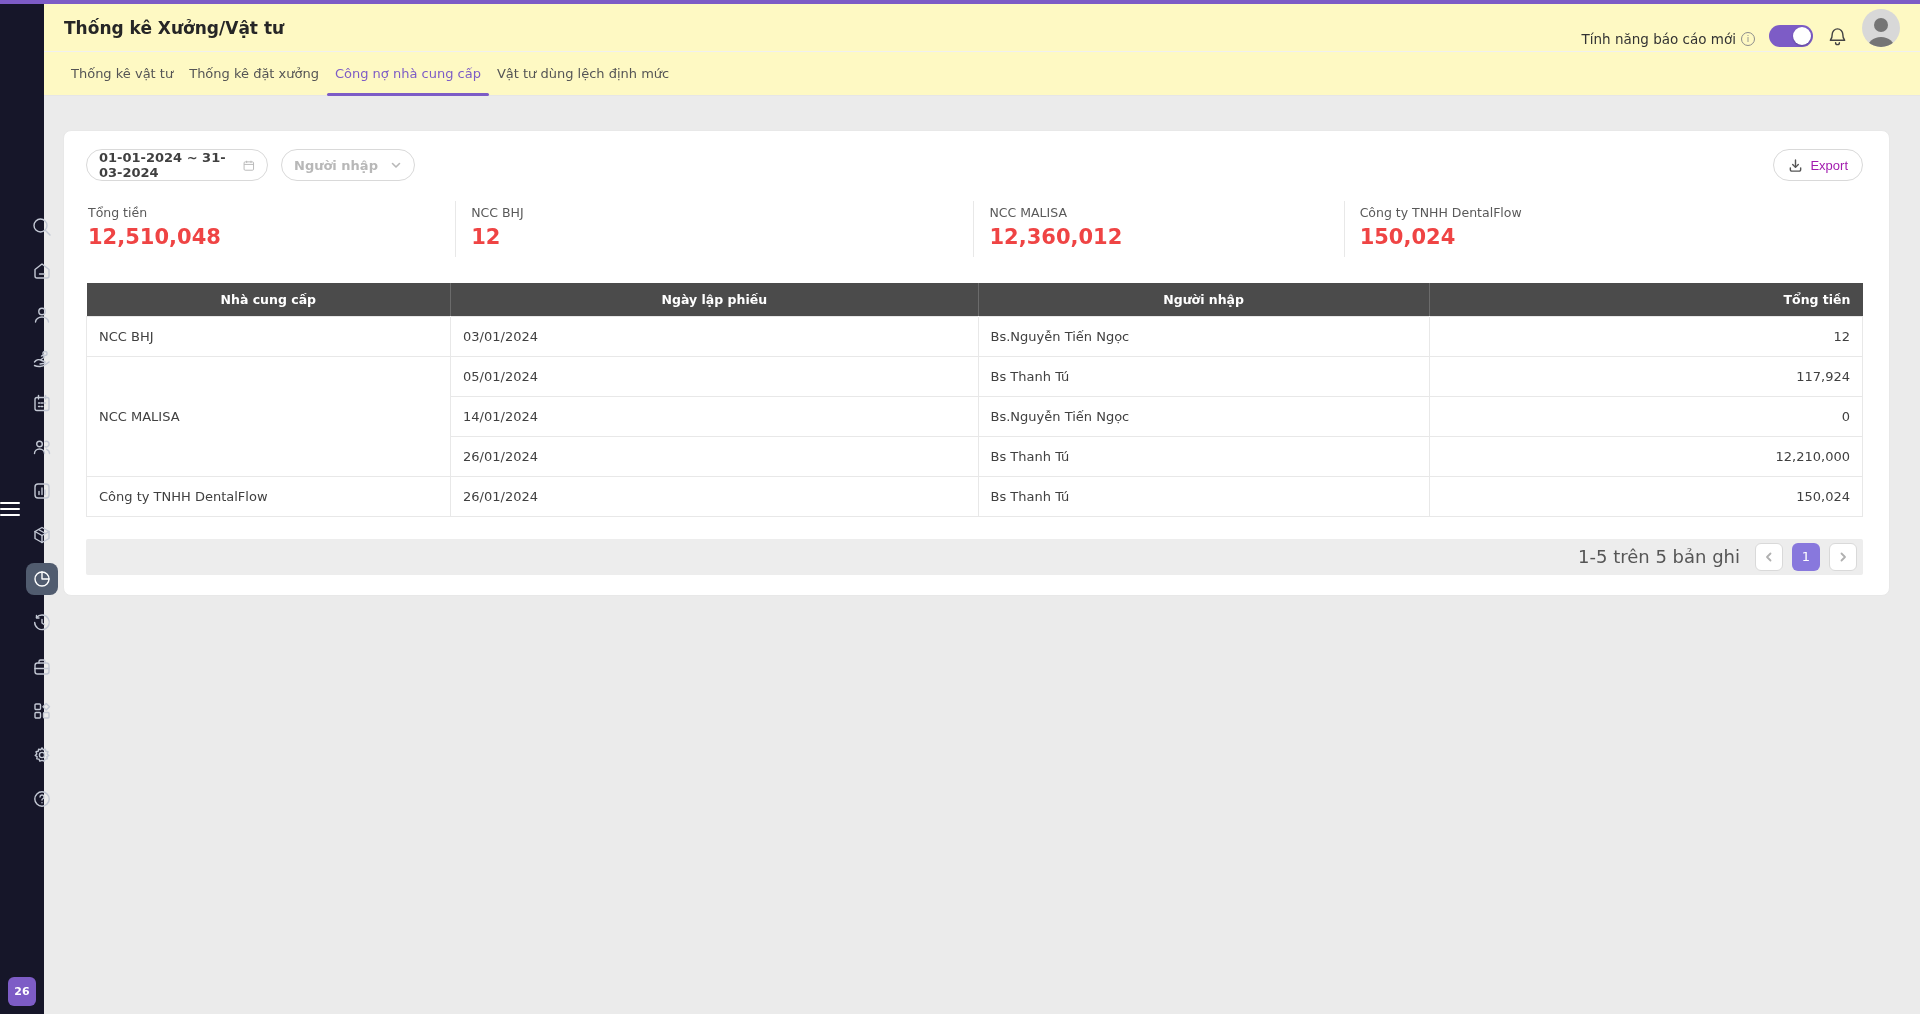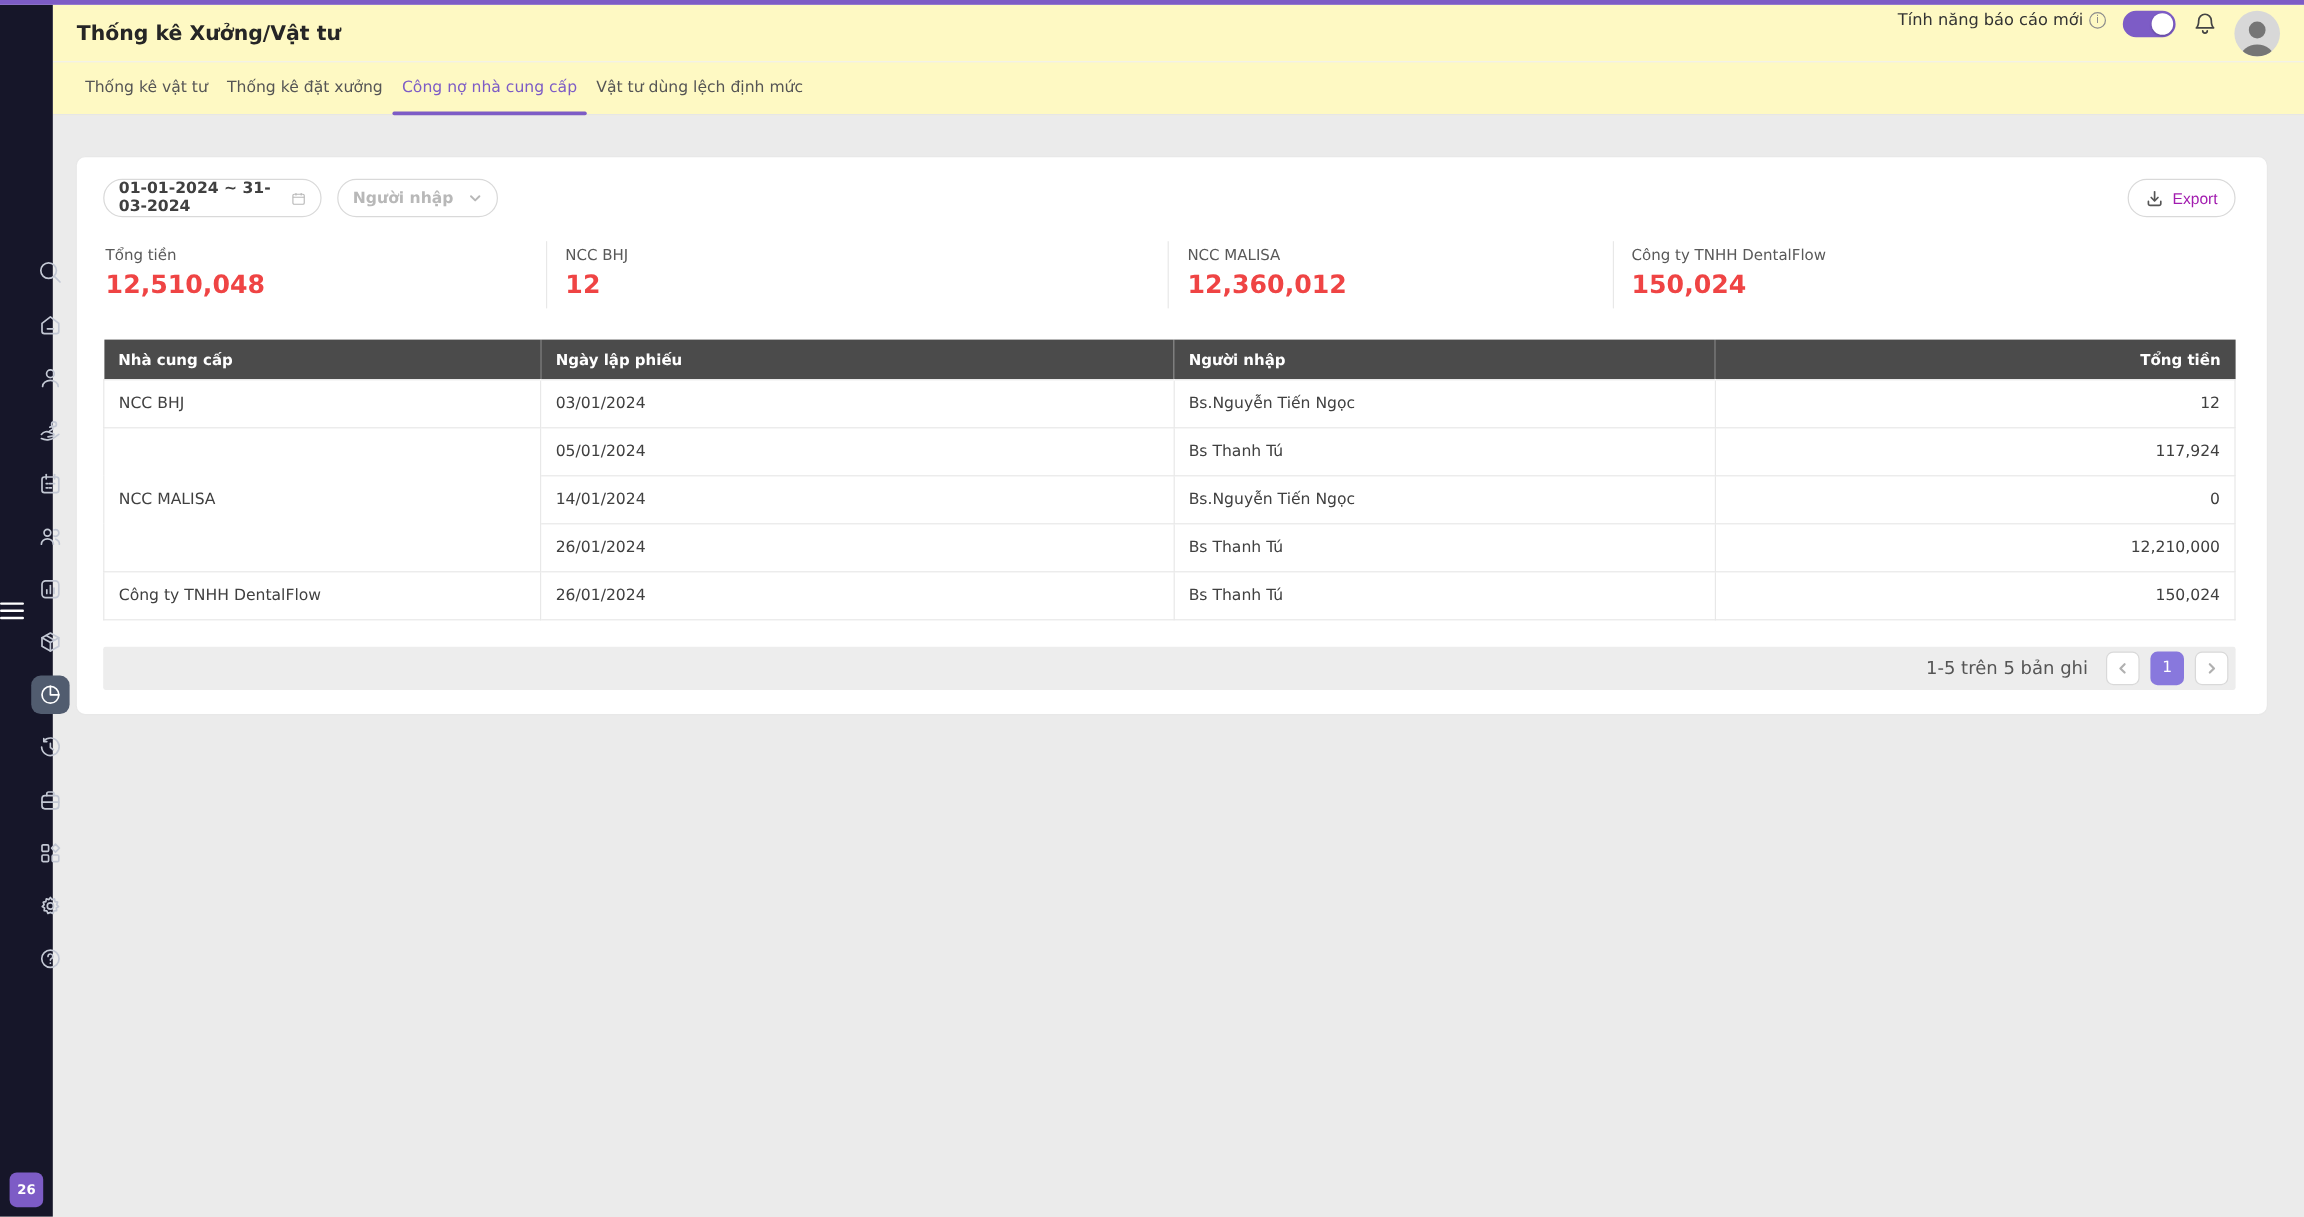--- a/index.html
+++ b/index.html
@@ -36,21 +36,21 @@
   }
 
   
   .main { position:absolute; left:44px; top:4px; right:0; bottom:0; }
 
   .header {
     height:48px; background:#fef9c3; display:flex; align-items:center;
     padding:0 20px; border-bottom:1px solid #f0f0f0;
   }
   .page-title { font-size:17px; font-weight:700; color:#262626; }
-  .header-right { margin-left:auto; display:flex; align-items:flex-start; gap:14px; }
+  .header-right { margin-left:auto; display:flex; align-items:flex-end; gap:14px; }
   .feature-label { font-size:13.5px; color:#333; display:flex; align-items:center; gap:5px; }
   .info-icon { width:14px; height:14px; border:1px solid #8c8c8c; border-radius:50%;
     font-size:9px; color:#8c8c8c; display:flex; align-items:center; justify-content:center; font-style:normal; }
   .toggle { width:44px; height:22px; border-radius:11px; background:#7d5cc6; position:relative; cursor:pointer; }
   .toggle .knob { position:absolute; top:2px; right:2px; width:18px; height:18px; border-radius:50%; background:#fff;
     box-shadow:0 1px 2px rgba(0,0,0,.25); }
   .bell { cursor:pointer; display:flex; }
   .bell svg { stroke:#444; fill:none; stroke-width:1.5; stroke-linecap:round; stroke-linejoin:round; }
   .avatar { width:38px; height:38px; border-radius:50%; background:#d8d8d8; overflow:hidden; cursor:pointer;
     display:flex; align-items:flex-end; justify-content:center; }
@@ -96,35 +96,35 @@
   .sum-col:first-child { padding-left:2px; }
   .sum-col:not(:last-child) { border-right:1px solid #e8e8e8; }
   .sum-col.w-s { width:20.83%; }
   .sum-col.w-l { width:29.17%; }
   .sum-label { font-size:12.5px; color:#595959; }
   .sum-value { font-size:21px; font-weight:700; color:#ef4444; margin-top:5px; }
 
   
   table.data { width:100%; border-collapse:collapse; margin-top:26px; }
   table.data th {
-    background:#4b4b4b; color:#fff; font-size:12.5px; font-weight:600; text-align:left;
+    background:#4b4b4b; color:#fff; font-size:12.5px; font-weight:600; text-align:center;
     height:33px; padding:0 12px; border-right:1px solid rgba(255,255,255,.18);
   }
   table.data th:last-child { border-right:none; text-align:right; }
   table.data td {
     border:1px solid #e8e8e8; height:40px; padding:0 12px; font-size:13px; color:#404040; background:#fff;
   }
   td.amount { text-align:right; }
 
   
   .paging {
     margin-top:22px; height:36px; background:#ededed; border-radius:2px;
     display:flex; align-items:center; justify-content:flex-end; gap:9px; padding-right:6px;
   }
-  .paging-text { font-size:15px; color:#555; margin-right:6px; }
+  .paging-text { font-size:18px; color:#555; margin-right:6px; }
   .pg-btn {
     width:28px; height:28px; border:1px solid #d9d9d9; border-radius:6px; background:#fff;
     display:flex; align-items:center; justify-content:center; cursor:pointer;
   }
   .pg-btn svg { stroke:#b0b0b0; fill:none; stroke-width:1.8; stroke-linecap:round; stroke-linejoin:round; }
   .pg-current {
     width:28px; height:28px; border-radius:6px; background:#8878dd; color:#fff; font-size:13px;
     display:flex; align-items:center; justify-content:center; cursor:pointer;
   }
 </style>

